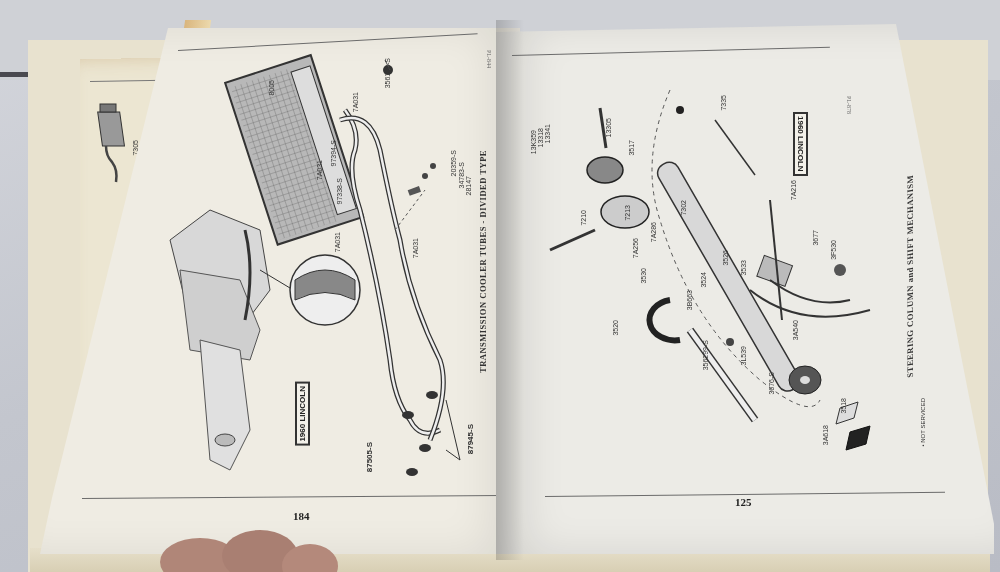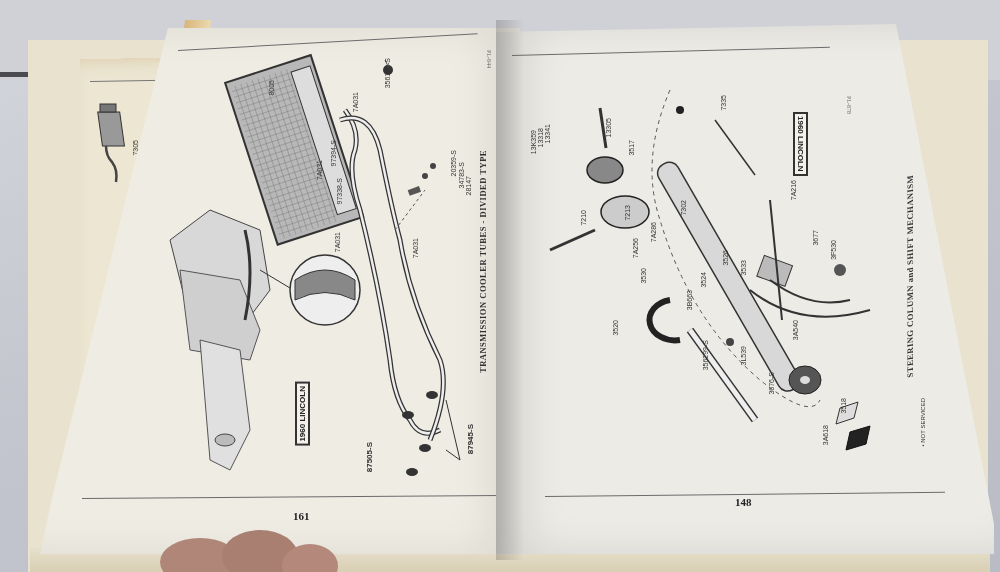--- a/index.html
+++ b/index.html
@@ -105,21 +105,21 @@
   <rect x="8" y="4" width="16" height="8" fill="#777" stroke="#333"></rect>
   <path d="M14 46 q0 10 6 16 q6 8 4 20" stroke="#444" stroke-width="2.5" fill="none"></path>
 </svg>
 <span class="part-label" style="left:132px;top:140px">7305</span>
 
 <div class="page-left-edge"></div>
 
 <div class="page-left"></div>
 <div class="rule-line" style="left:178px;top:50px;width:300px;transform:rotate(-3.2deg);transform-origin:left"></div>
 <div class="rule-line" style="left:82px;top:498px;width:420px;transform:rotate(-0.4deg);transform-origin:left"></div>
-<span class="page-num" style="left:293px;top:510px">161</span>
+<span class="page-num" style="left:293px;top:510px">184</span>
 <span class="vert-title" style="left:478px;top:150px">TRANSMISSION COOLER TUBES - DIVIDED TYPE</span>
 <span class="plate-no" style="left:486px;top:50px">PL-844</span>
 <span class="badge" style="left:295px;top:382px">1960 LINCOLN</span>
 
 <svg class="diagram" style="left:150px;top:40px" width="340" height="460">
 
   <g transform="rotate(-18 160 110)">
     <rect x="100" y="20" width="90" height="170" fill="#b8b8b8" stroke="#333" stroke-width="2"></rect>
     <pattern id="grid" width="6" height="6" patternUnits="userSpaceOnUse">
       <path d="M6 0 L0 0 0 6" fill="none" stroke="#555" stroke-width=".6"></path>
@@ -168,21 +168,21 @@
 <span class="part-label" style="left:450px;top:150px">20359-S</span>
 <span class="part-label" style="left:458px;top:162px">34783-S</span>
 <span class="part-label" style="left:465px;top:176px">28147</span>
 <span class="part-label big" style="left:365px;top:442px">87505-S</span>
 <span class="part-label big" style="left:466px;top:424px">87945-S</span>
 
 <div class="page-right"></div>
 <div class="gutter"></div>
 <div class="rule-line" style="left:512px;top:55px;width:318px;transform:rotate(-1.5deg);transform-origin:left"></div>
 <div class="rule-line" style="left:545px;top:496px;width:400px;transform:rotate(-0.6deg);transform-origin:left"></div>
-<span class="page-num" style="left:735px;top:496px">148</span>
+<span class="page-num" style="left:735px;top:496px">125</span>
 <span class="vert-title" style="left:905px;top:175px;transform:rotate(180deg) skewY(-10deg)">STEERING COLUMN and SHIFT MECHANISM</span>
 <span class="plate-no" style="left:846px;top:96px">PL-878</span>
 <span class="badge" style="left:793px;top:112px;transform:rotate(0deg)">1960 LINCOLN</span>
 <span class="note" style="left:920px;top:398px">• NOT SERVICED</span>
 
 <svg class="diagram" style="left:520px;top:80px" width="380" height="400">
   <path d="M150 10 Q120 80 140 140 Q170 240 240 300 Q290 340 300 320" stroke="#555" stroke-dasharray="4 4" fill="none"></path>
 
   <g transform="rotate(60 200 190)">
     <rect x="80" y="175" width="260" height="22" rx="10" fill="#d8d8d8" stroke="#333" stroke-width="1.5"></rect>

